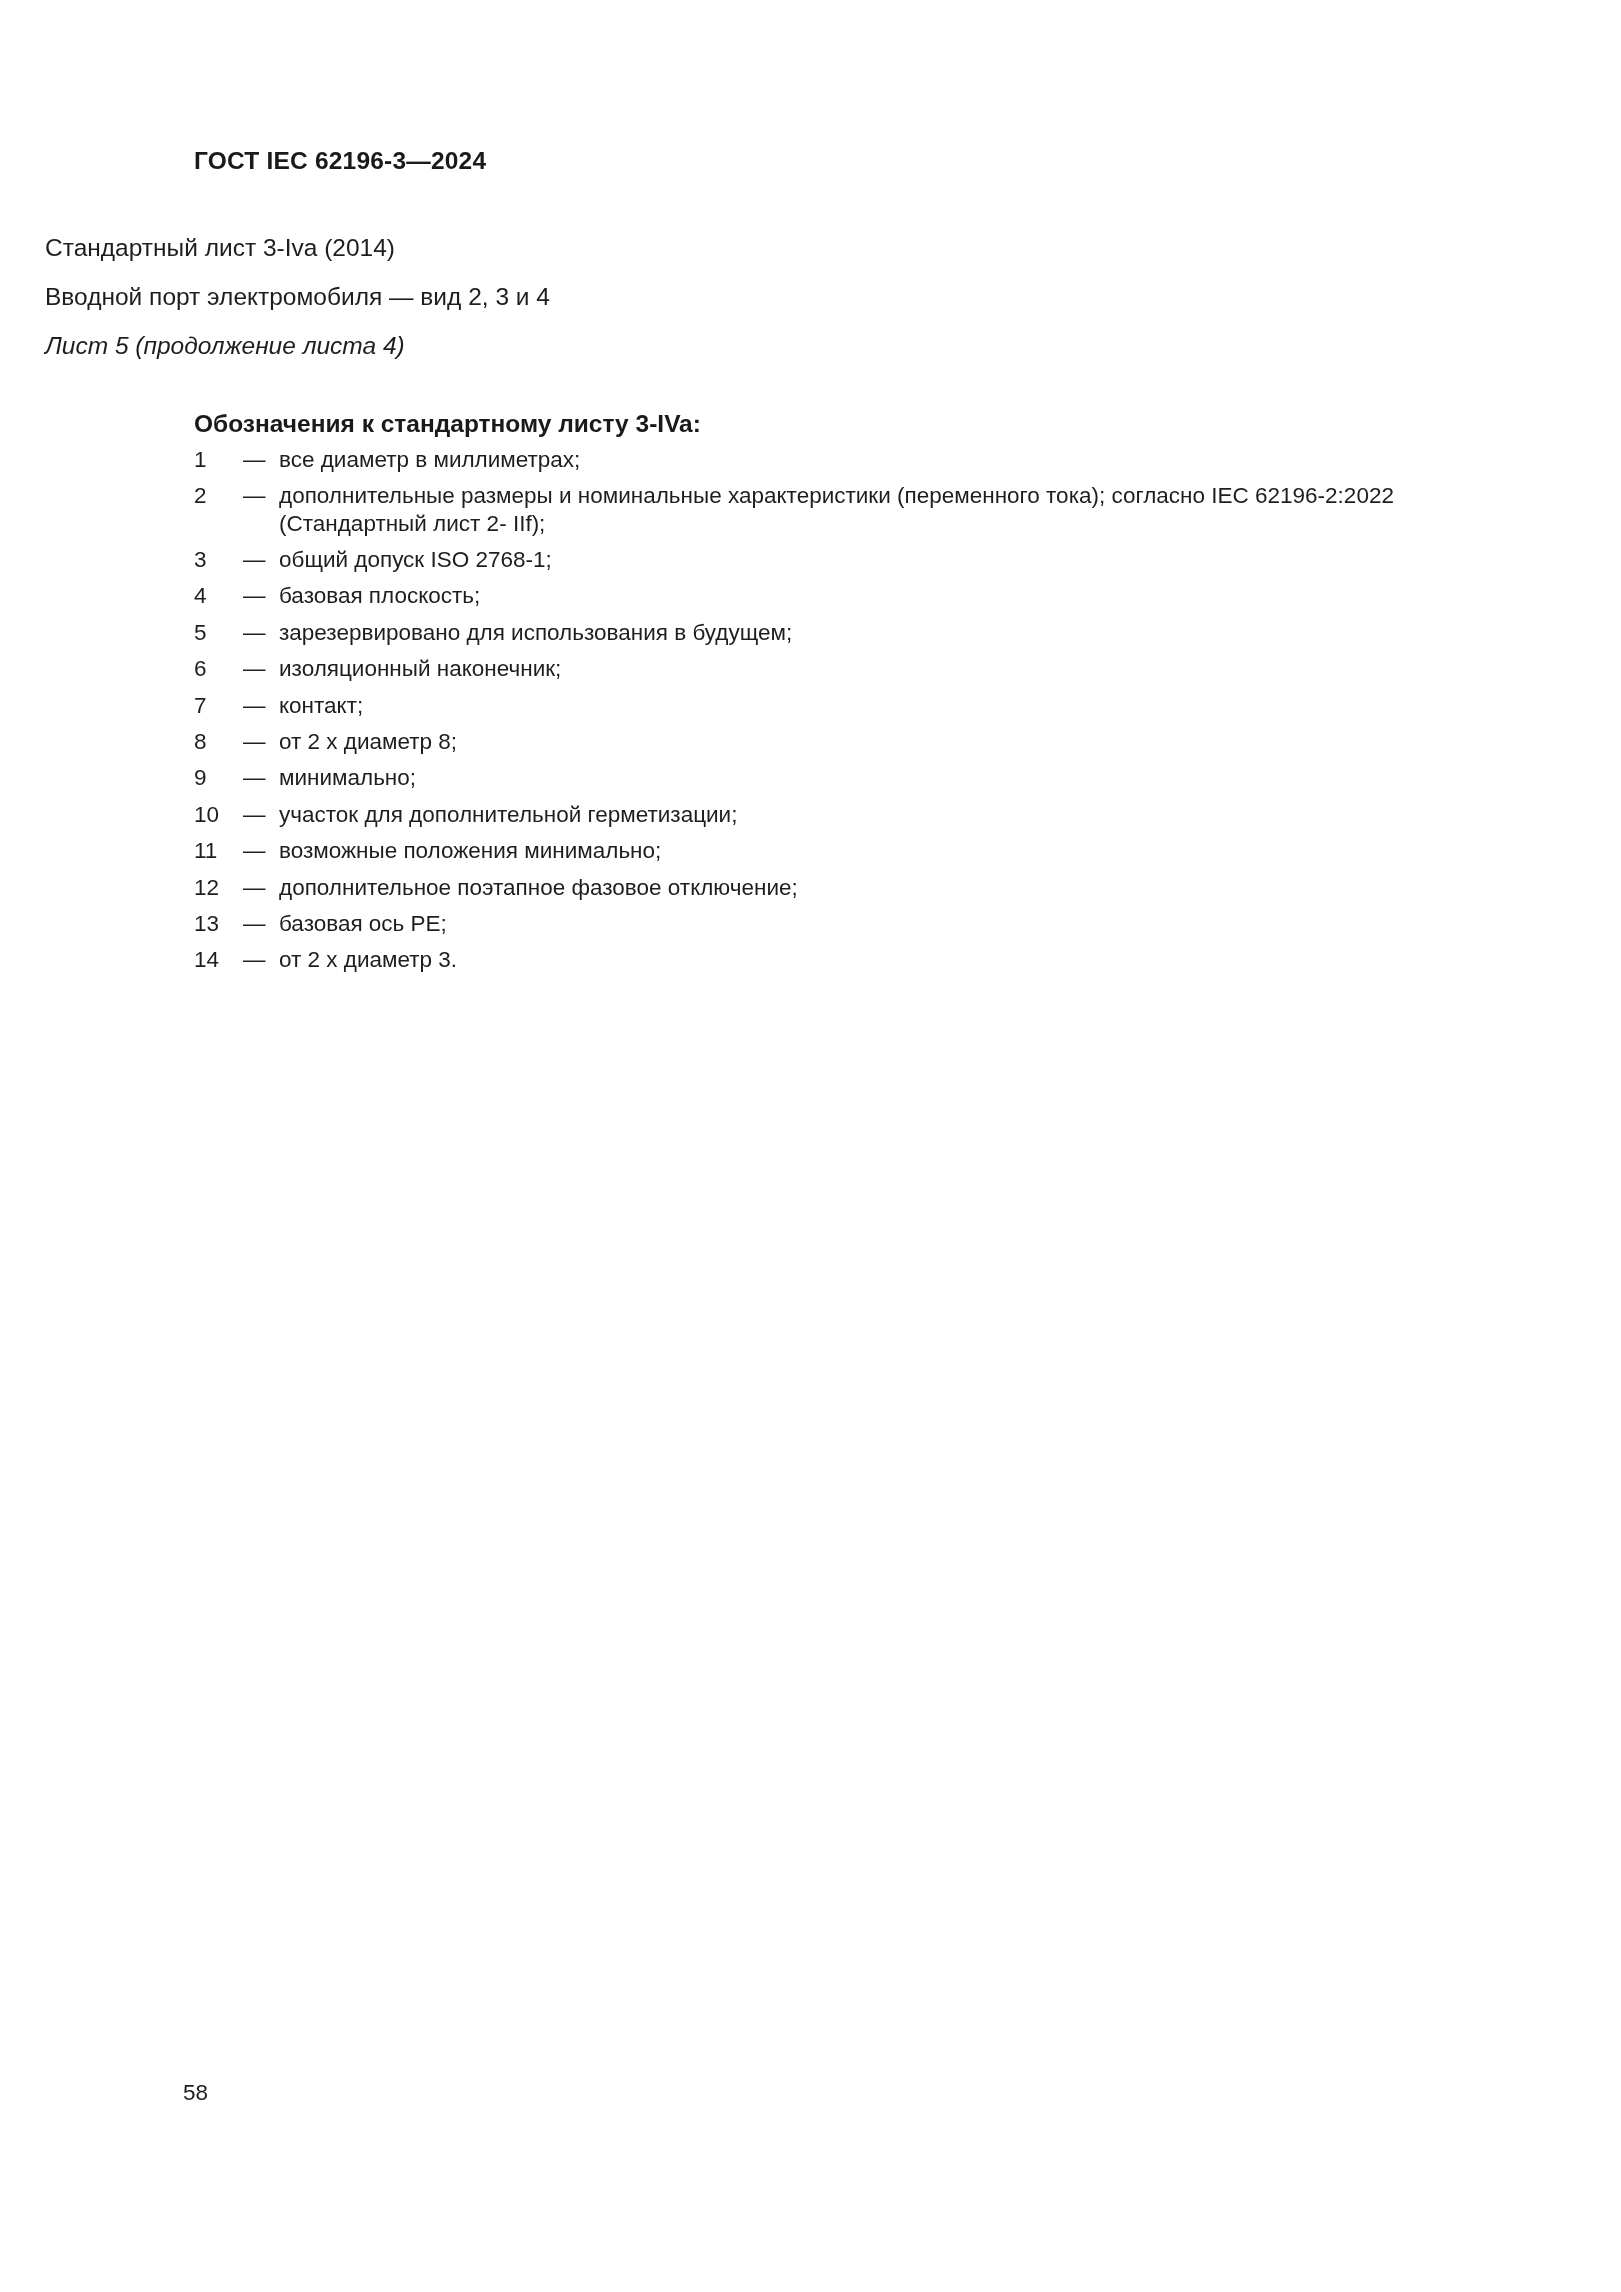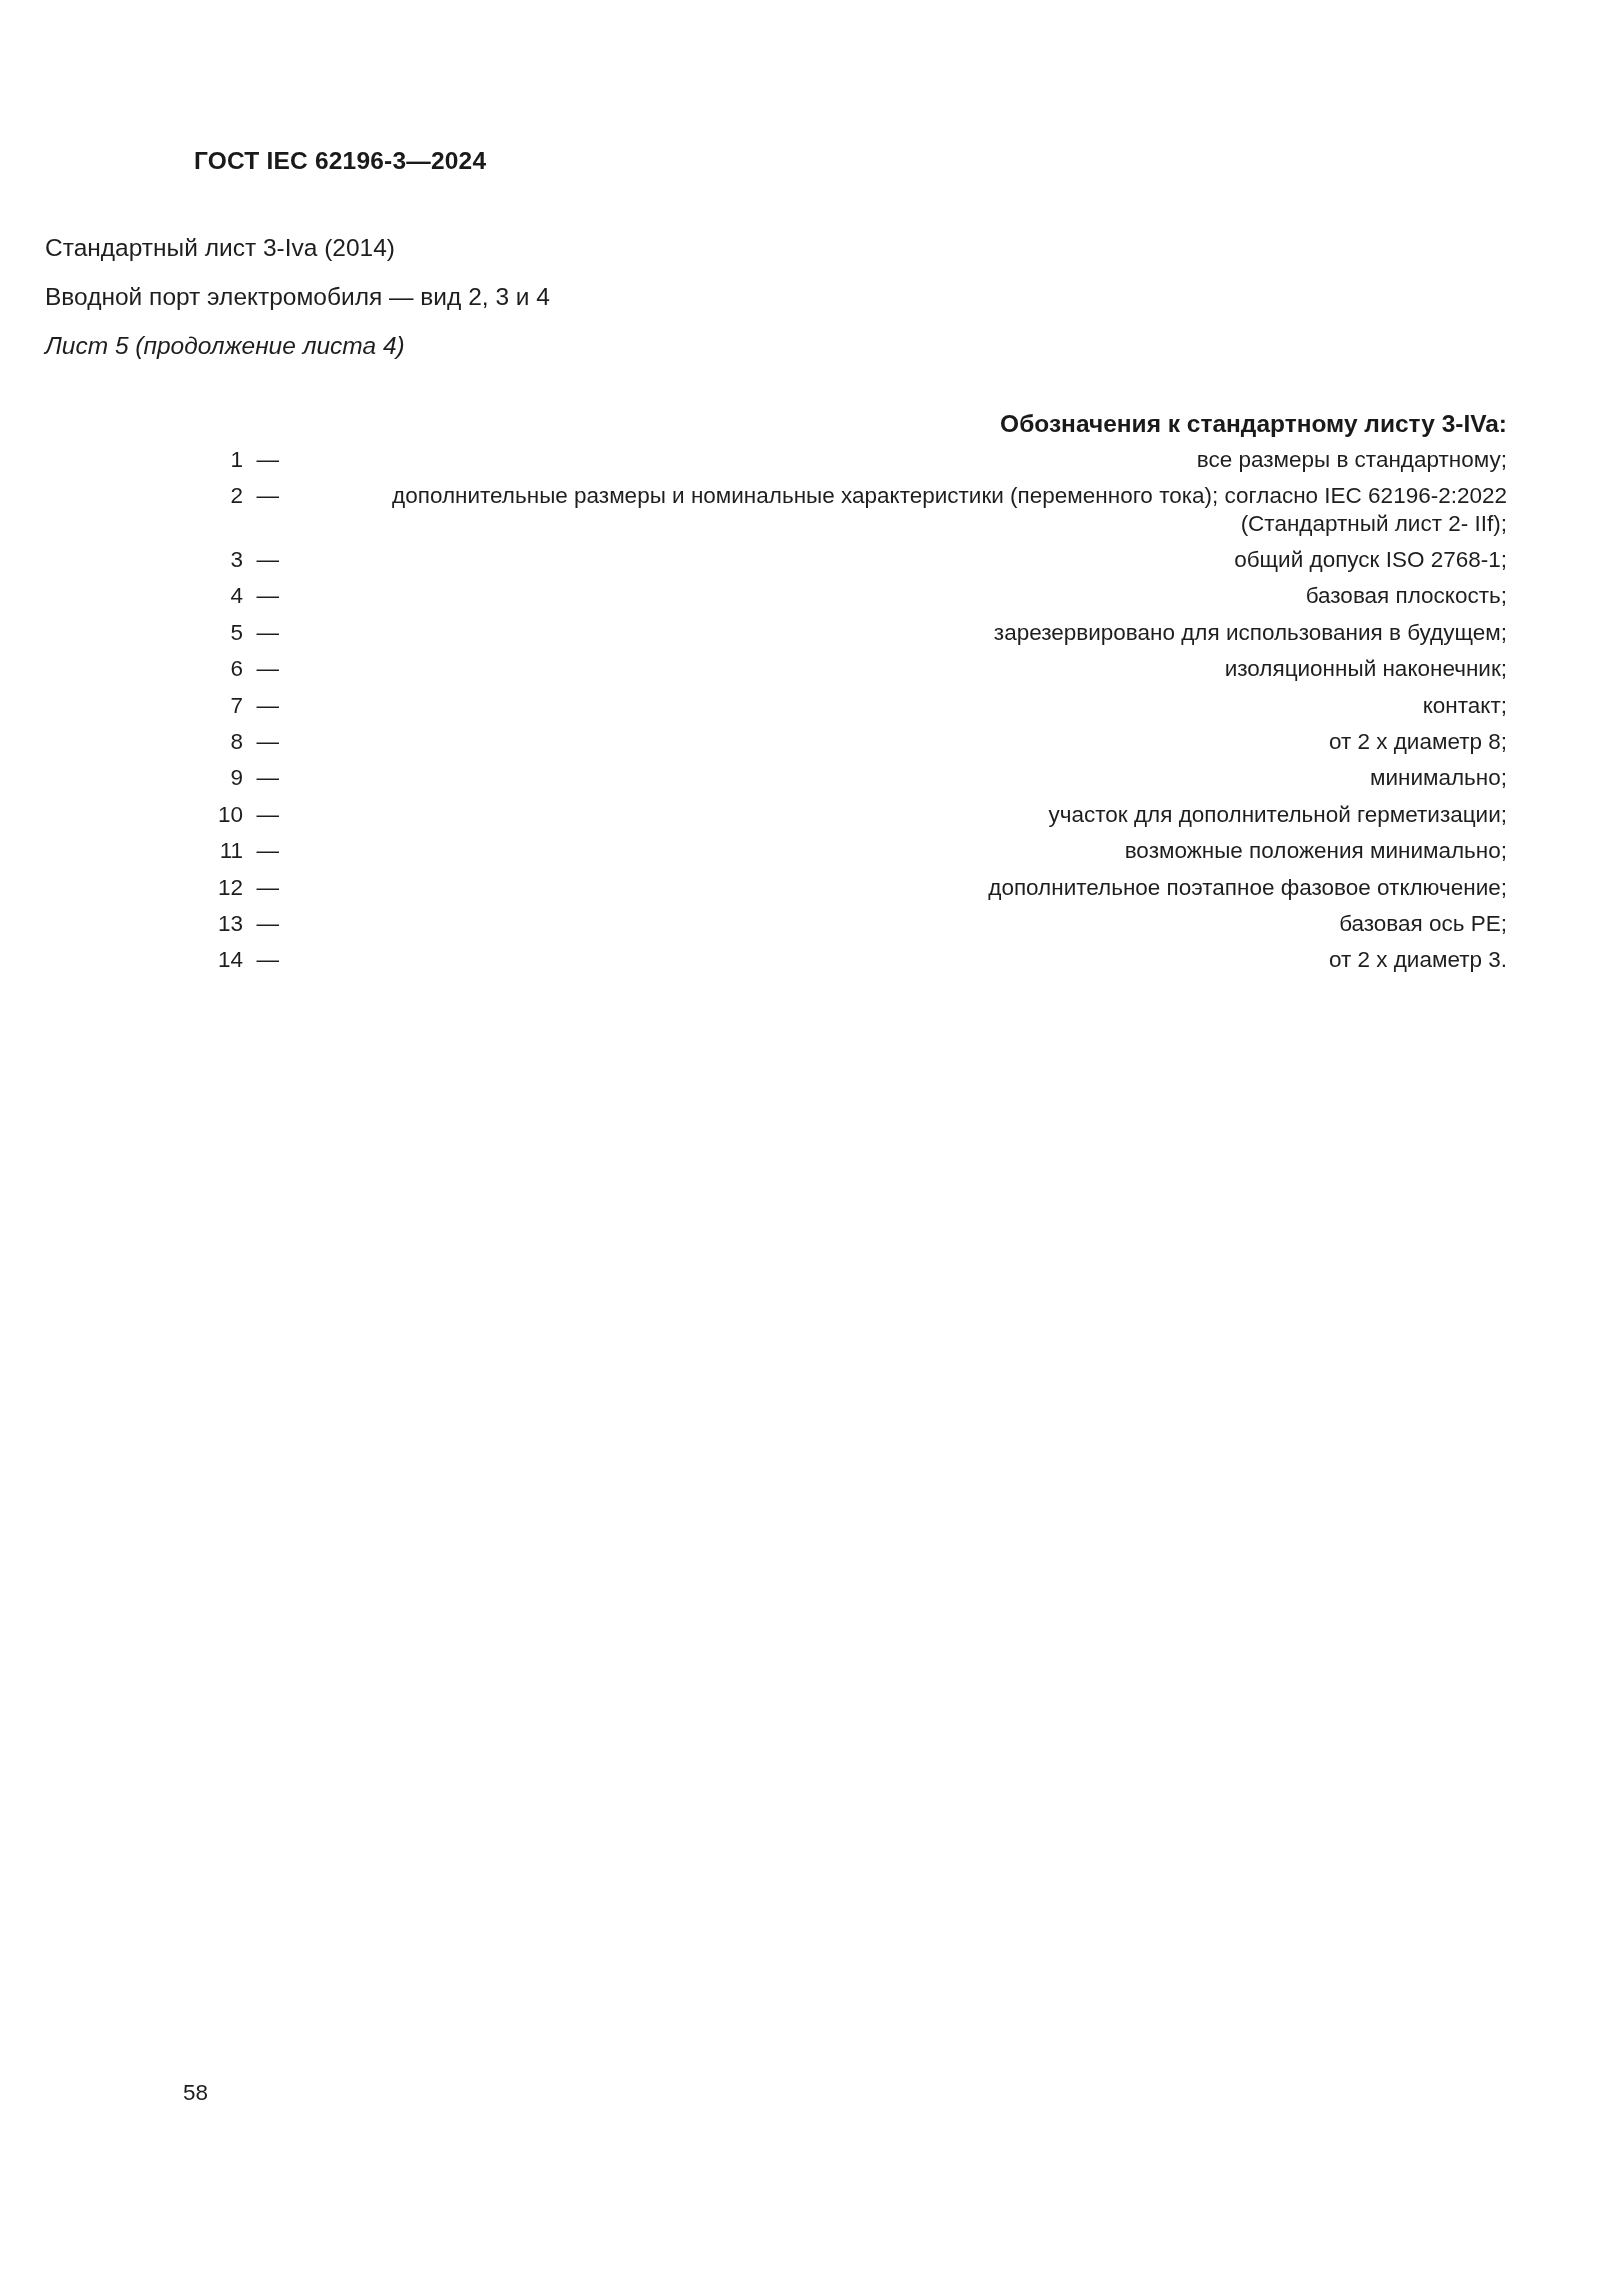--- a/index.html
+++ b/index.html
@@ -47,21 +47,20 @@
       left: 45px;
     }
     .title-block .line.italic {
       font-style: italic;
     }
     .legend {
       position: absolute;
       left: 194px;
       top: 410px;
       width: 1313px;
-      text-align: right;
     }
     .legend-title {
       font-weight: bold;
       font-size: 24.5px;
       margin: 0 0 7.8px 0;
       color: #1a1a1a;
     }
     .legend-list {
       list-style: none;
       margin: 0;
@@ -105,21 +104,21 @@
     <div class="line">Вводной порт электромобиля — вид 2, 3 и 4</div>
     <div class="line italic">Лист 5 (продолжение листа 4)</div>
   </div>
 
   <div class="legend">
     <div class="legend-title">Обозначения к стандартному листу 3-IVa:</div>
     <ul class="legend-list">
       <li class="legend-item">
         <span class="legend-num">1</span>
         <span class="legend-dash">—</span>
-        <span class="legend-text">все размеры в стандартному;</span>
+        <span class="legend-text">все диаметр в миллиметрах;</span>
       </li>
       <li class="legend-item">
         <span class="legend-num">2</span>
         <span class="legend-dash">—</span>
         <span class="legend-text">дополнительные размеры и номинальные характеристики (переменного тока); согласно IEC 62196-2:2022 (Стандартный лист 2- IIf);</span>
       </li>
       <li class="legend-item">
         <span class="legend-num">3</span>
         <span class="legend-dash">—</span>
         <span class="legend-text">общий допуск ISO 2768-1;</span>

